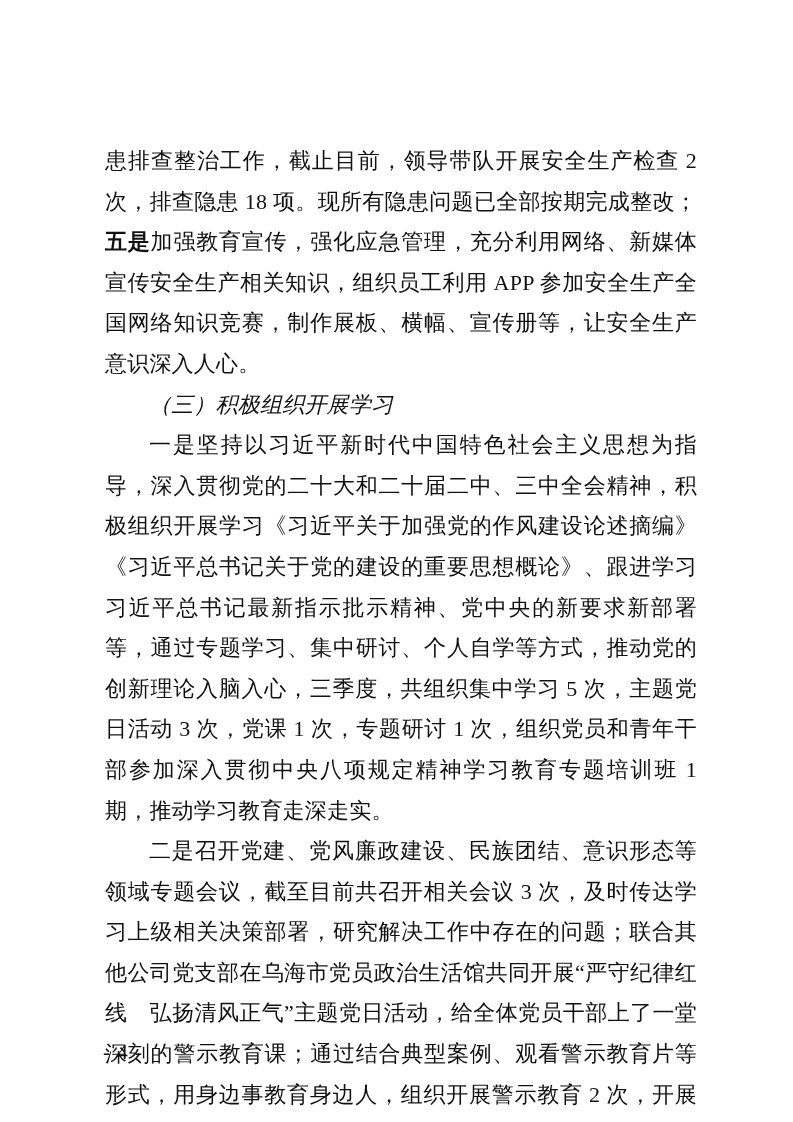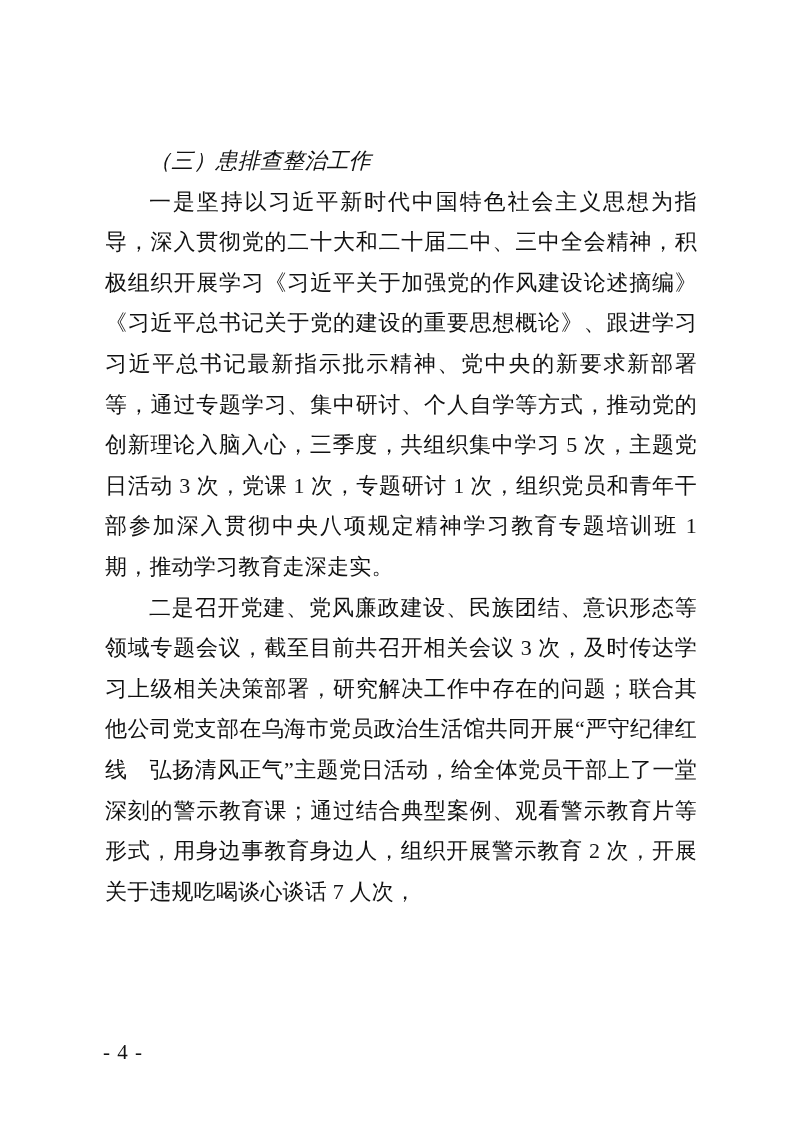--- a/index.html
+++ b/index.html
@@ -50,20 +50,21 @@
     line-height: 28px;
     letter-spacing: 1px;
     color: #111111;
   }
 </style>
 </head>
 <body>
 
 <div class="page">
   <div class="doc-body" id="doc-body">
-      <p class="para heading indent"><span class="">（三）患排查整治工作</span></p>
+      <p class="para body"><span class="">患排查整治工作，截止目前，领导带队开展安全生产检查 2 次，排查隐患 18 项。现所有隐患问题已全部按期完成整改；</span><span class="bold">五是</span><span class="">加强教育宣传，强化应急管理，充分利用网络、新媒体宣传安全生产相关知识，组织员工利用 APP 参加安全生产全国网络知识竞赛，制作展板、横幅、宣传册等，让安全生产意识深入人心。</span></p>
+      <p class="para heading indent"><span class="">（三）积极组织开展学习</span></p>
       <p class="para body indent"><span class="">一是坚持以习近平新时代中国特色社会主义思想为指导，深入贯彻党的二十大和二十届二中、三中全会精神，积极组织开展学习《习近平关于加强党的作风建设论述摘编》《习近平总书记关于党的建设的重要思想概论》、跟进学习习近平总书记最新指示批示精神、党中央的新要求新部署等，通过专题学习、集中研讨、个人自学等方式，推动党的创新理论入脑入心，三季度，共组织集中学习 5 次，主题党日活动 3 次，党课 1 次，专题研讨 1 次，组织党员和青年干部参加深入贯彻中央八项规定精神学习教育专题培训班 1 期，推动学习教育走深走实。</span></p>
       <p class="para body indent"><span class="">二是召开党建、党风廉政建设、民族团结、意识形态等领域专题会议，截至目前共召开相关会议 3 次，及时传达学习上级相关决策部署，研究解决工作中存在的问题；联合其他公司党支部在乌海市党员政治生活馆共同开展“严守纪律红线　弘扬清风正气”主题党日活动，给全体党员干部上了一堂深刻的警示教育课；通过结合典型案例、观看警示教育片等形式，用身边事教育身边人，组织开展警示教育 2 次，开展关于违规吃喝谈心谈话 7 人次，</span></p>
     </div>
   <div class="footer">
     <span>- 4 -</span>
   </div>
 </div>
 
 </body></html>

